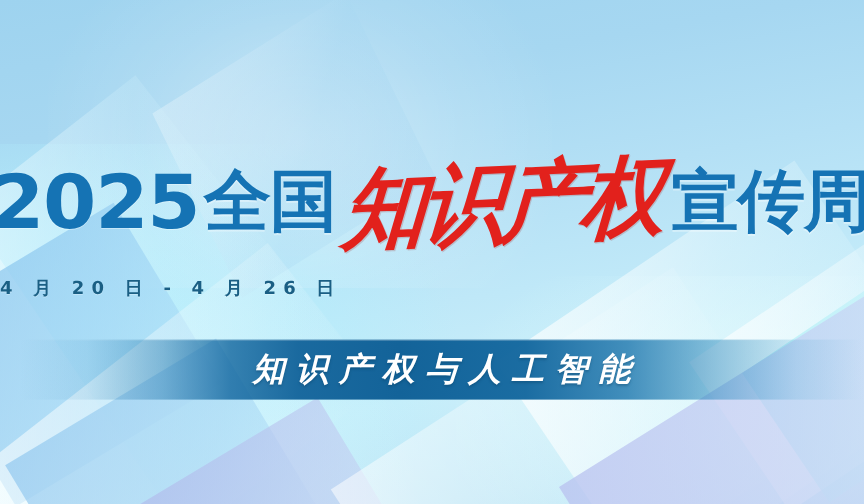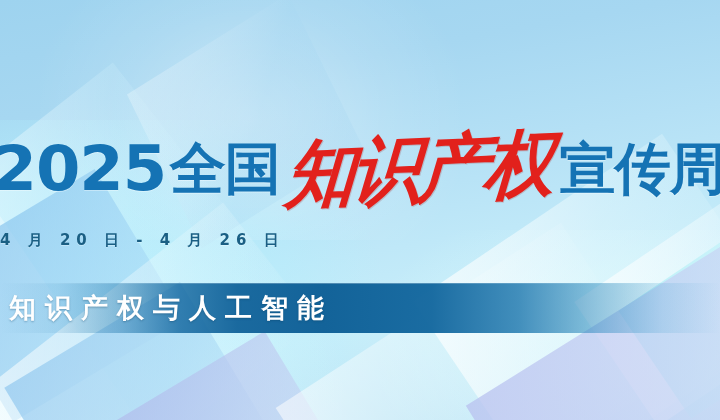--- a/index.html
+++ b/index.html
@@ -283,38 +283,40 @@
     font-weight: 700;
     font-size: 15px;
     letter-spacing: 6px;
     color: #1a5f84;
     text-shadow: 0 1px 0 rgba(255,255,255,0.30);
   }
 
   
   .theme-bar {
     position: absolute;
-    left: 0;
+    left: 16px;
     right: 0;
     top: 283px;
     height: 50px;
     background: linear-gradient(to right,
       rgba(21,110,166,0.00) 0%,
       rgba(21,110,166,0.10) 8%,
       rgba(21,110,166,0.42) 17%,
       rgba(20,104,160,0.82) 25%,
       rgba(19,100,155,0.96) 33%,
       rgba(19,99,153,1.00) 45%,
       rgba(20,104,159,0.97) 60%,
       rgba(24,116,172,0.80) 72%,
       rgba(32,132,186,0.46) 83%,
       rgba(40,148,198,0.16) 92%,
       rgba(48,160,206,0.00) 100%);
     display: flex;
     align-items: center;
+    justify-content: center;
+    font-style: italic;
   }
   .theme-text {
     font-family: "DejaVu Sans", sans-serif;
     font-weight: 700;
     font-size: 27px;
     letter-spacing: 9px;
     text-indent: 9px;
     color: #ffffff;
     white-space: nowrap;
     text-shadow: 0 1px 2px rgba(8,60,95,0.35);

